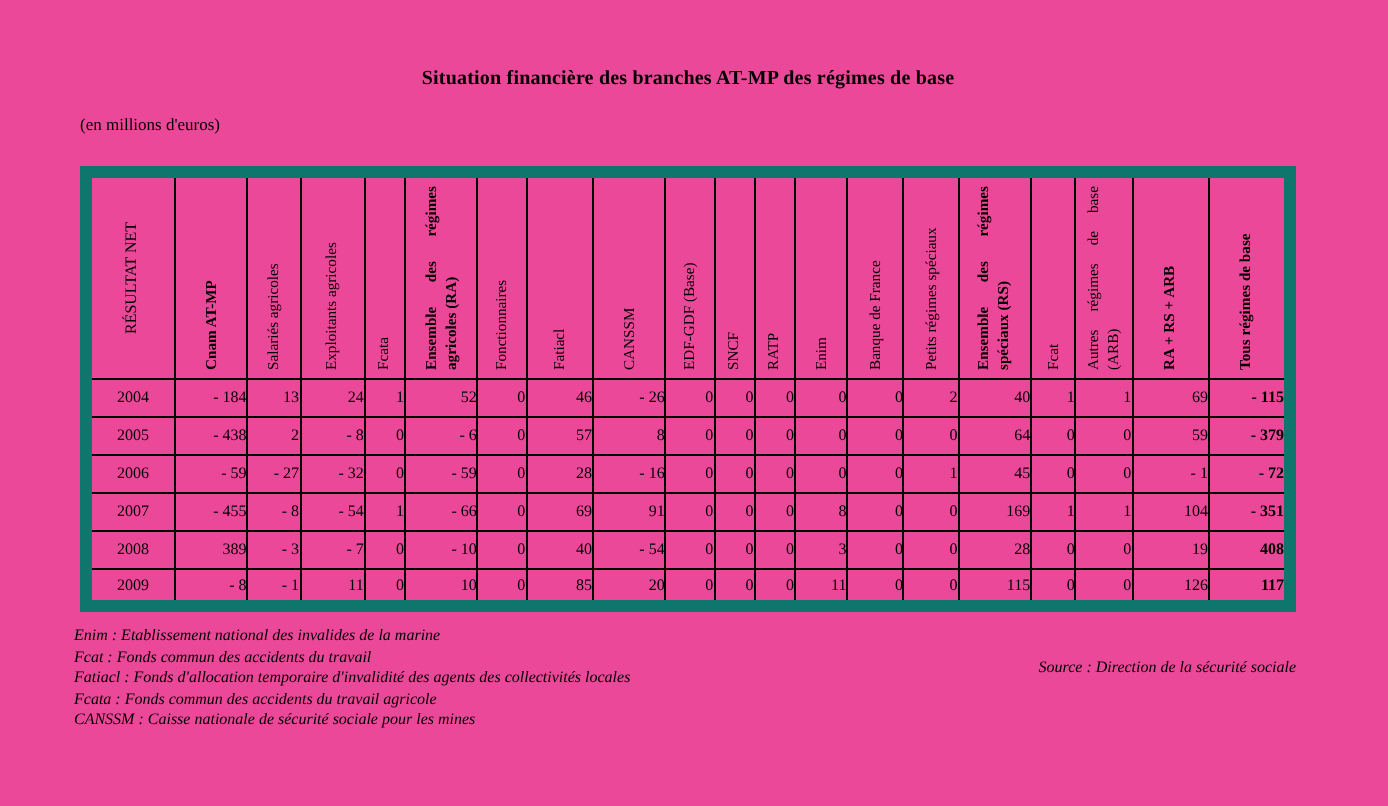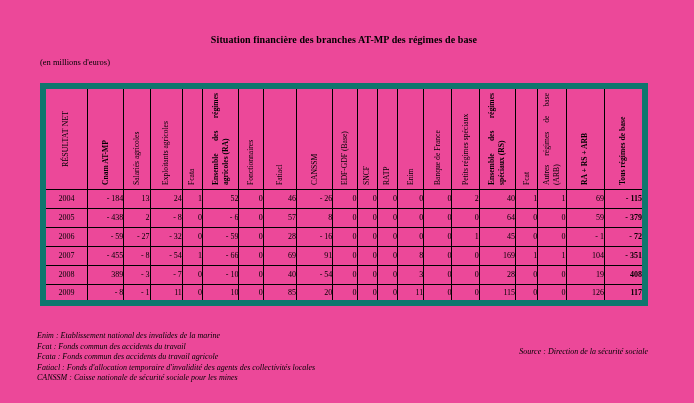--- a/index.html
+++ b/index.html
@@ -58,21 +58,21 @@
     text-align: center;
     text-align-last: center;
     font-size: 8px;
   }
   .rot.bold { font-weight: bold; }
   td.year { text-align: center; font-size: 8px; }
   td.num  { text-align: right; padding-right: 4px; font-size: 8px; }
   td.num.total { font-weight: bold; }
   .notes {
     position: relative;
-    margin-top: 25px;
+    margin-top: 7px;
     margin-left: -3px;
     width: 611px;
   }
   .footnote {
     font-size: 8px;
     font-style: italic;
     line-height: 10.5px;
     white-space: nowrap;
   }
   .source-note {
@@ -311,19 +311,19 @@
           <td class="num">0</td>
           <td class="num">126</td>
           <td class="num total">117</td>
         </tr>
       </tbody>
   </table>
 
   <div class="notes">
     <div class="footnote">Enim : Etablissement national des invalides de la marine</div>
     <div class="footnote">Fcat : Fonds commun des accidents du travail</div>
+    <div class="footnote">Fatiacl : Fonds d'allocation temporaire d'invalidité des agents des collectivités locales</div>
     <div class="footnote">Fcata : Fonds commun des accidents du travail agricole</div>
-    <div class="footnote">Fatiacl : Fonds d'allocation temporaire d'invalidité des agents des collectivités locales</div>
     <div class="footnote">CANSSM : Caisse nationale de sécurité sociale pour les mines</div>
     <div class="source-note">Source : Direction de la sécurité sociale</div>
   </div>
 
 </div>
 
 </body></html>

